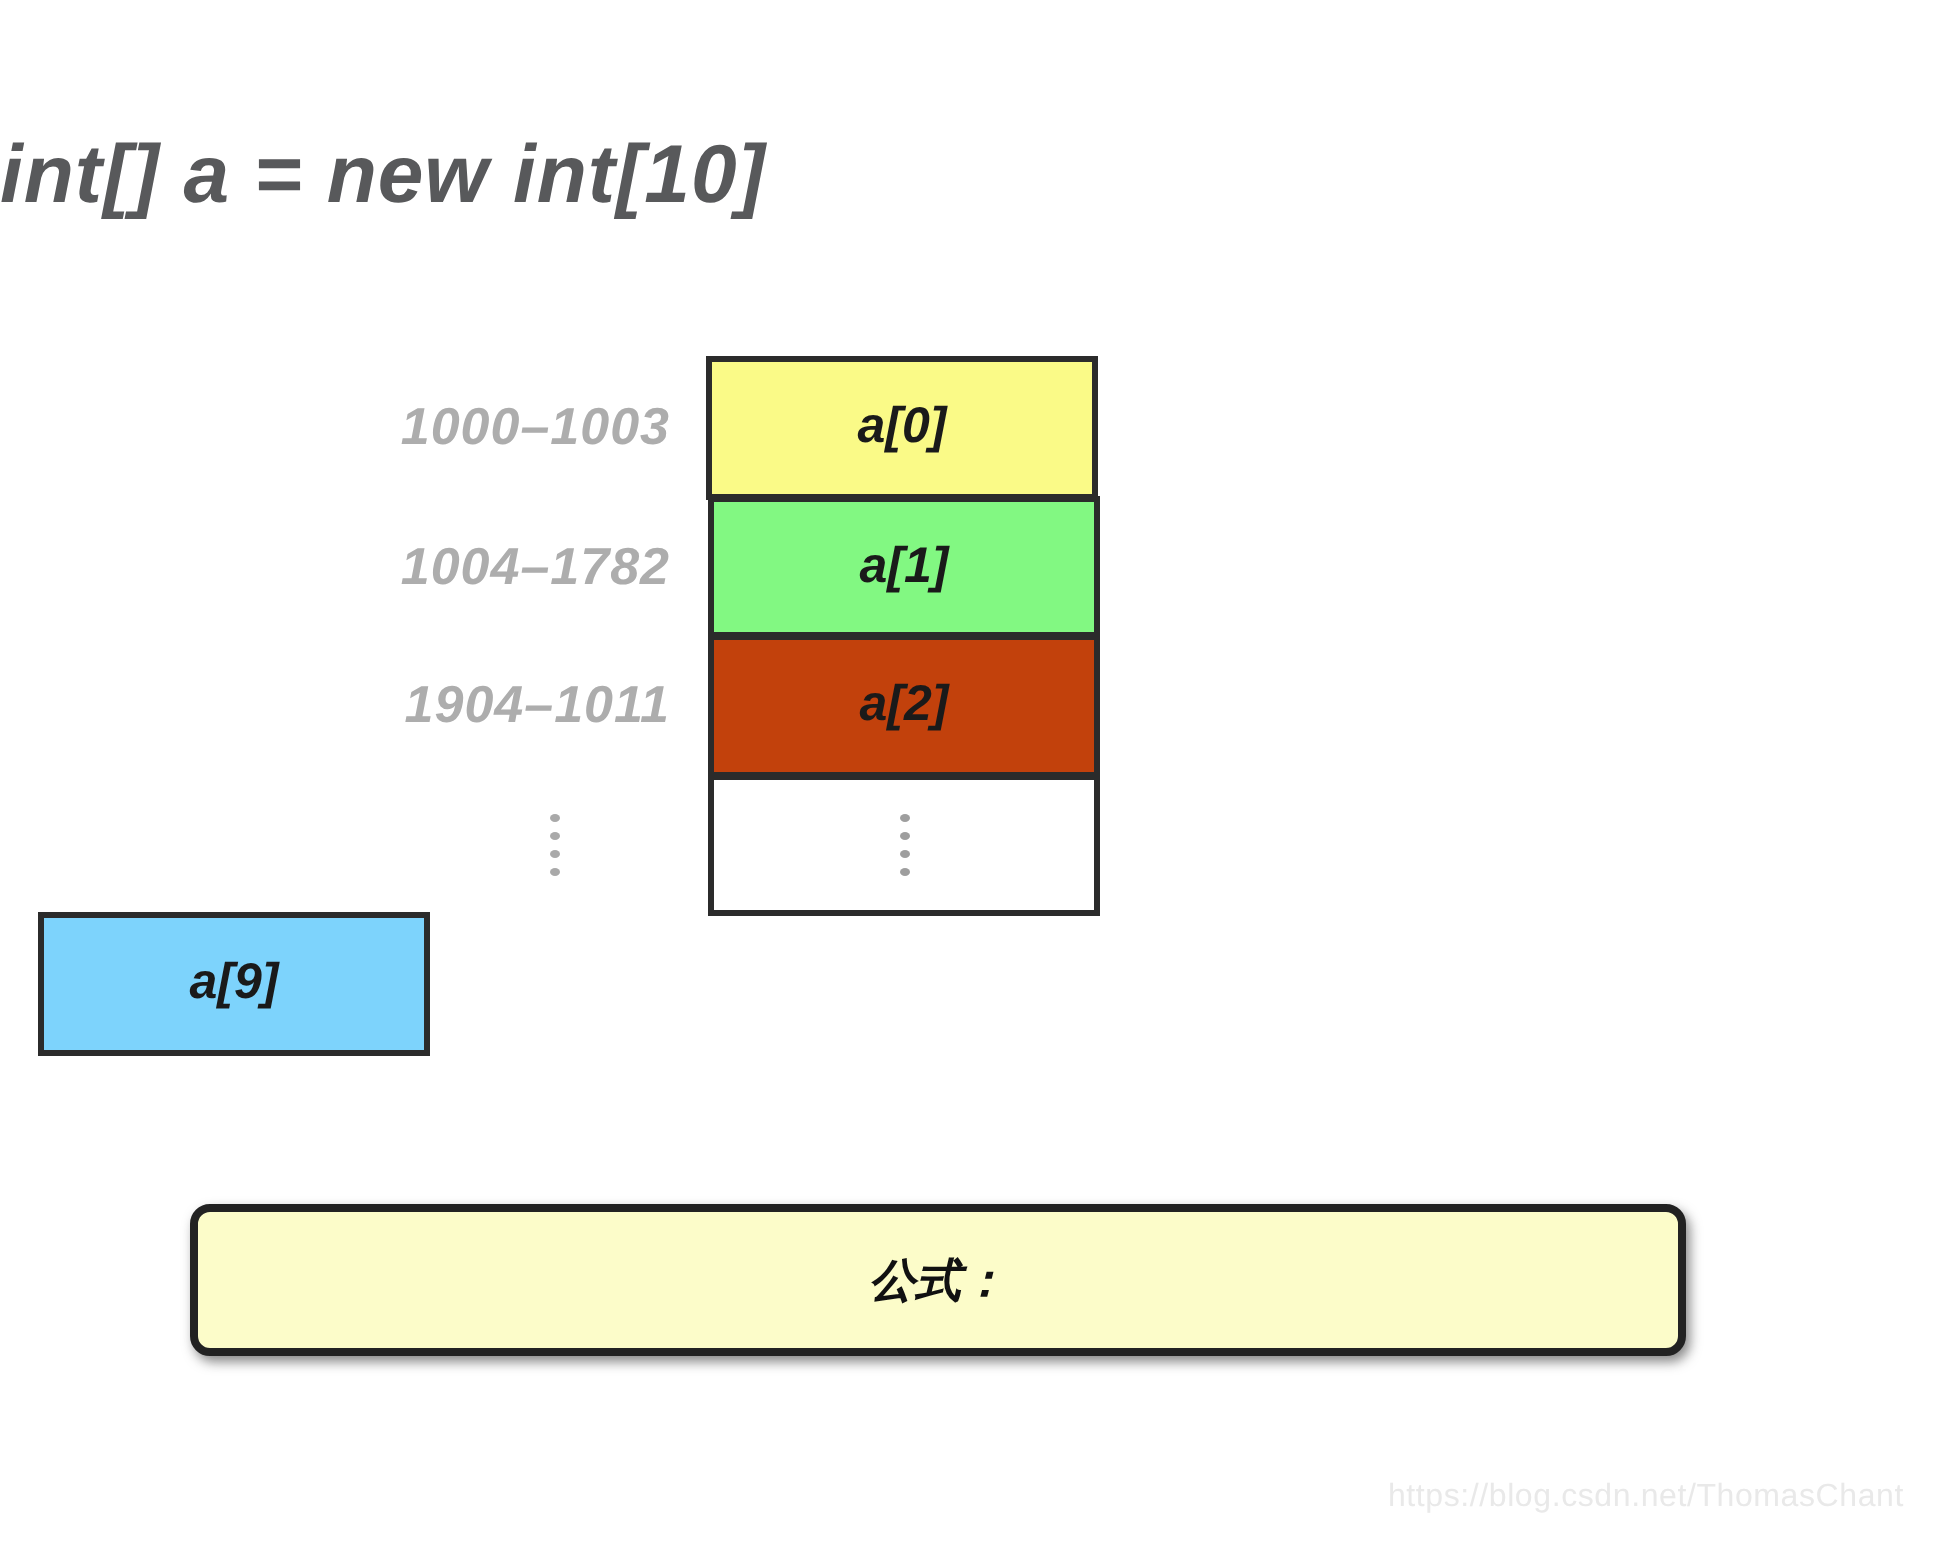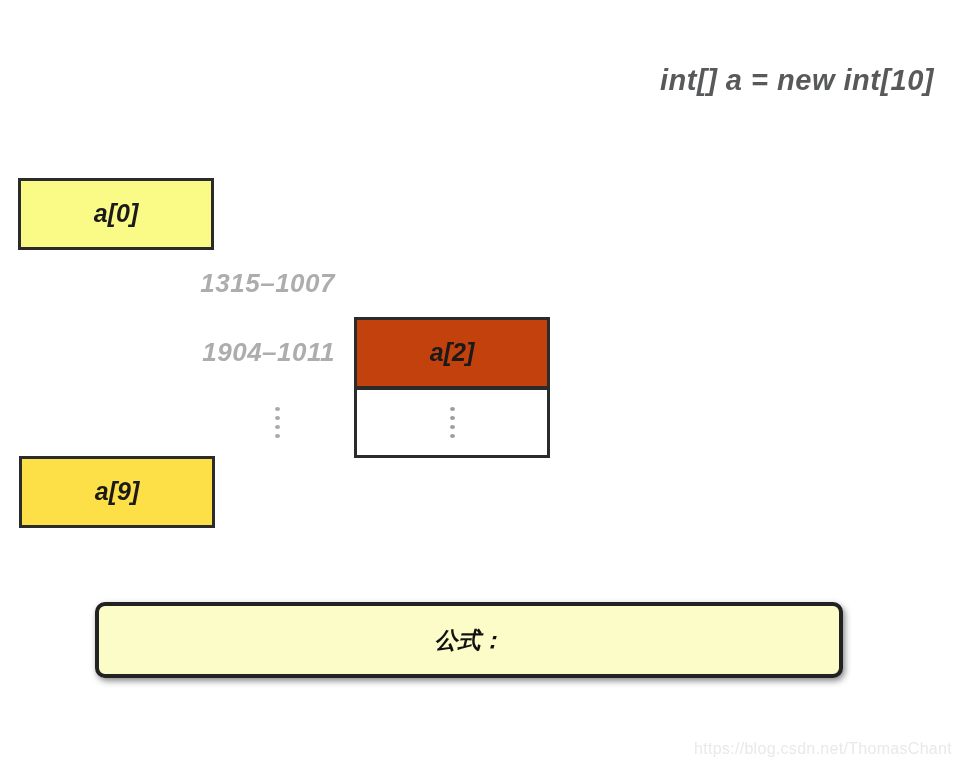--- a/index.html
+++ b/index.html
@@ -15,22 +15,22 @@
     background: #ffffff;
     overflow: hidden;
   }
 
   
   .title {
     position: absolute;
     top: 64px;
     left: 0;
     width: 934px;
-    text-align: right;
-    font-size: 29px;
+    text-align: left;
+    font-size: 41px;
     font-weight: bold;
     font-style: italic;
     color: #58595B;
     letter-spacing: 0.5px;
   }
 
   
   .diagram {
     position: absolute;
     top: 178px;
@@ -121,27 +121,31 @@
 </head>
 <body>
 
 <div class="page">
 
   <div class="title">int[] a = new int[10]</div>
 
   <div class="diagram">
 
     <div class="row">
+      <div class="addr">1000–1003</div>
       <div class="cell" style="background: rgb(250, 250, 135); margin-left: 18px;">
         <span>a[0]</span>
       </div>
     </div>
 
     <div class="row">
-      <div class="addr">1315–1007</div>
+      <div class="addr">1004–1782</div>
+      <div class="cell" style="background: rgb(130, 248, 130);">
+        <span>a[1]</span>
+      </div>
     </div>
 
     <div class="row">
       <div class="addr">1904–1011</div>
       <div class="cell" style="background: #c2410c;">
         <span>a[2]</span>
       </div>
     </div>
 
     <div class="row">
@@ -157,21 +161,21 @@
         <span class="dots">
           <i></i>
             <i></i>
             <i></i>
             <i></i>
         </span>
       </div>
     </div>
 
     <div class="row">
-      <div class="cell" style="background: #fde047;">
+      <div class="cell" style="background: #7dd3fc;">
         <span>a[9]</span>
       </div>
     </div>
 
   </div>
 
   <div class="formula-box">
     <span>公式：</span>
   </div>
 

